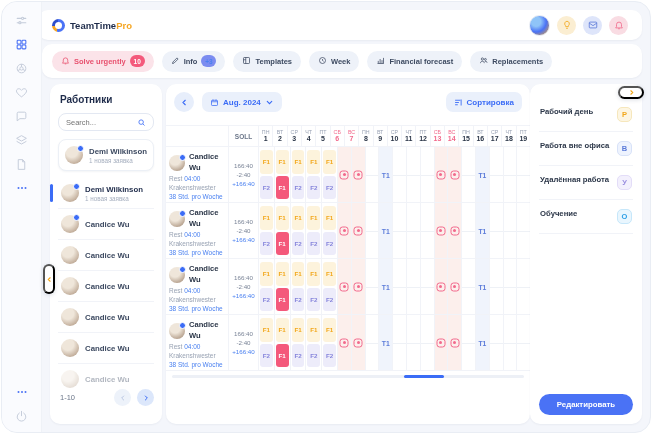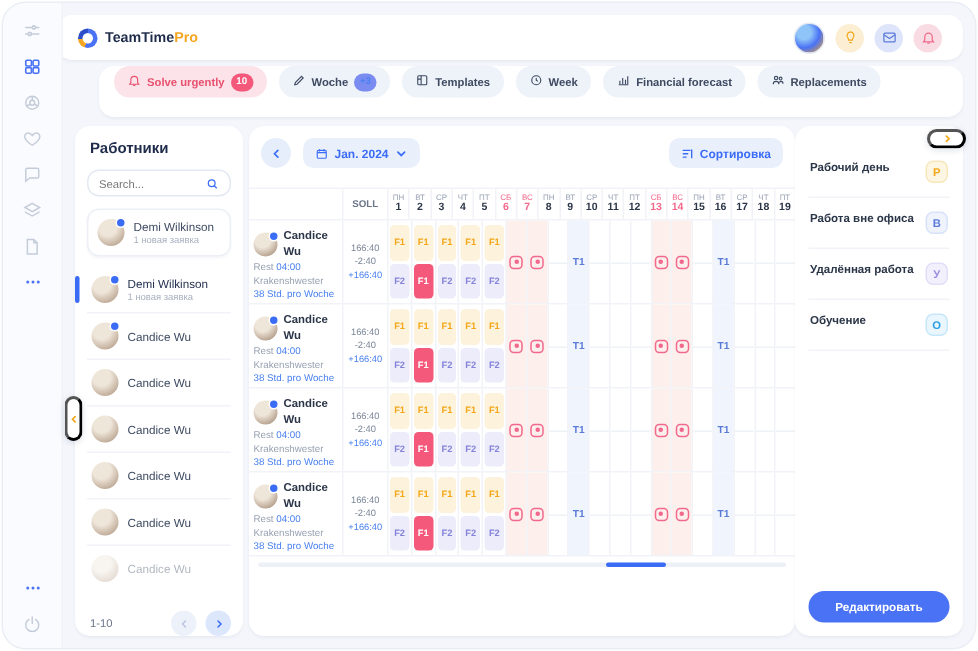--- a/index.html
+++ b/index.html
@@ -24,21 +24,21 @@
   .brand-accent{color:#F5A623}
   .hdr-right{margin-left:auto;display:flex;gap:7px;align-items:center}
   .avatar-sm{width:21px;height:21px;border-radius:50%;background:radial-gradient(circle at 32% 30%,#8FC4F8 0 25%,#4A72F5 55%,#F5A623 100%);border:1px solid #E4E9F2;cursor:pointer}
   .iconbtn{width:19px;height:19px;border-radius:50%;border:0;display:flex;align-items:center;justify-content:center;cursor:pointer}
   .iconbtn svg{width:10px;height:10px}
   .ib-yellow{background:#FBEED2;color:#F2A71B}
   .ib-violet{background:#DEE5FA;color:#5B7BD9}
   .ib-pink{background:#F9DCE3;color:#F06A8A}
 
   
-  .toolbar-card{left:64px;top:42px;right:8px;height:34px;display:flex;gap:8px;padding:0 10px}
+  .toolbar-card{left:40px;top:42px;right:8px;height:34px;display:flex;align-items:center;gap:8px;padding:0 10px}
   .chip{height:21px;border:0;border-radius:11px;background:#EEF2F9;display:flex;align-items:center;gap:4px;padding:0 9px;font-size:7.5px;font-weight:bold;color:#3D4A61;font-family:inherit;cursor:pointer;white-space:nowrap}
   .chip svg{width:9px;height:9px;flex:none}
   .chip.alert{background:#FBE3E9;color:#E8506E}
   .badge{min-width:15px;height:12px;border-radius:7px;font-size:6.5px;font-weight:bold;color:#fff;display:flex;align-items:center;justify-content:center;padding:0 3px}
   .badge.red{background:#F4597B}
   .badge.blue{background:#7B8CF0}
 
   
   .workers{left:48px;top:82px;width:112px;bottom:8px;padding:10px 8px 46px}
   .w-title{font-size:10px;font-weight:bold;color:#1E2B4A;margin:0 0 8px 2px}
@@ -47,23 +47,23 @@
   .search svg{width:9px;height:9px;color:#3B6CF6;flex:none}
   .w-list{margin-top:8px}
   .w-item{display:flex;align-items:center;gap:6px;padding:6px 3px;border-bottom:1px solid #F1F3F8;position:relative;cursor:pointer}
   .w-item.card{border:1px solid #ECF0F6;border-radius:8px;padding:6px;margin-bottom:7px}
   .w-item.selected{border-bottom:1px solid #F1F3F8}
   .w-item.selected::before{content:"";position:absolute;left:-8px;top:6px;bottom:6px;width:3px;border-radius:2px;background:#3B6CF6}
   .w-item.selected .wname{color:#1E2B4A}
   .w-item.faded{opacity:.4;border-bottom:0}
   .wav{width:18px;height:18px;border-radius:50%;background:radial-gradient(circle at 38% 30%,#EFE6DA 0 35%,#C2AE9B 75%,#8E7B69);position:relative;flex:none}
   .wav.dot::after,.gav.dot::after{content:"";position:absolute;right:-1px;top:-1px;width:5px;height:5px;border-radius:50%;background:#3B6CF6;border:1px solid #fff}
-  .wname{font-size:7.8px;font-weight:normal;color:#3D4A61}
+  .wname{font-size:7.8px;font-weight:bold;color:#3D4A61}
   .wsub{font-size:6.3px;color:#A6AFBF;margin-top:1px}
-  .w-pag{position:absolute;bottom:0;left:10px;right:8px;display:flex;align-items:center;font-size:7.5px;color:#6B7689}
+  .w-pag{position:absolute;bottom:18px;left:10px;right:8px;display:flex;align-items:center;font-size:7.5px;color:#6B7689}
   .pbtn{width:17px;height:17px;border-radius:50%;border:0;display:flex;align-items:center;justify-content:center;margin-left:6px;cursor:pointer}
   .pbtn svg{width:8px;height:8px}
   .pbtn.prev{background:#EDF2FA;color:#B9C6E2}
   .pbtn.next{background:#DCE7FB;color:#3B6CF6}
 
   
   .schedule{left:164px;top:82px;width:364px;bottom:8px;overflow:hidden}
   .s-top{display:flex;align-items:center;padding:8px;gap:8px}
   .backbtn{width:20px;height:20px;border-radius:50%;border:0;background:#E7EEFB;color:#3B6CF6;display:flex;align-items:center;justify-content:center;cursor:pointer}
   .backbtn svg{width:9px;height:9px}
@@ -226,21 +226,21 @@
             <path d="M6 16v-5a6 6 0 0112 0v5l2 3H4z"></path>
             <path d="M10 21h4"></path>
           </svg></span>
         <span>Solve urgently</span>
         <span class="badge red">10</span>
       </button>
       <button class="chip">
         <span class="cicon"><svg viewBox="0 0 24 24" fill="none" stroke="currentColor" stroke-width="2">
             <path d="M4 20l1-4L16 5l3 3L8 19z"></path>
           </svg></span>
-        <span>Woche</span>
+        <span>Info</span>
         <span class="badge blue">+3</span>
       </button>
       <button class="chip">
         <span class="cicon"><svg viewBox="0 0 24 24" fill="none" stroke="currentColor" stroke-width="2">
             <rect x="4" y="4" width="16" height="16" rx="2"></rect>
             <path d="M10 4v16M4 10h6"></path>
           </svg></span>
         <span>Templates</span>
       </button>
       <button class="chip">
@@ -349,21 +349,21 @@
       <button class="backbtn">
           <svg viewBox="0 0 24 24" fill="none" stroke="currentColor" stroke-width="3" stroke-linecap="round">
             <path d="M14 6l-6 6 6 6"></path>
           </svg>
         </button>
       <button class="pill">
         <svg viewBox="0 0 24 24" fill="none" stroke="currentColor" stroke-width="2">
             <rect x="4" y="6" width="16" height="14" rx="2"></rect>
             <path d="M4 10h16M8 4v4M16 4v4"></path>
           </svg>
-        <span>Jan. 2024</span>
+        <span>Aug. 2024</span>
         <svg viewBox="0 0 24 24" fill="none" stroke="currentColor" stroke-width="3" stroke-linecap="round">
             <path d="M6 9l6 6 6-6"></path>
           </svg>
       </button>
       <button class="pill sortbtn">
         <svg viewBox="0 0 24 24" fill="none" stroke="currentColor" stroke-width="2.4" stroke-linecap="round">
             <path d="M4 6h12M4 12h8M4 18h5M19 5v14"></path>
           </svg>
         <span>Сортировка</span>
       </button>

